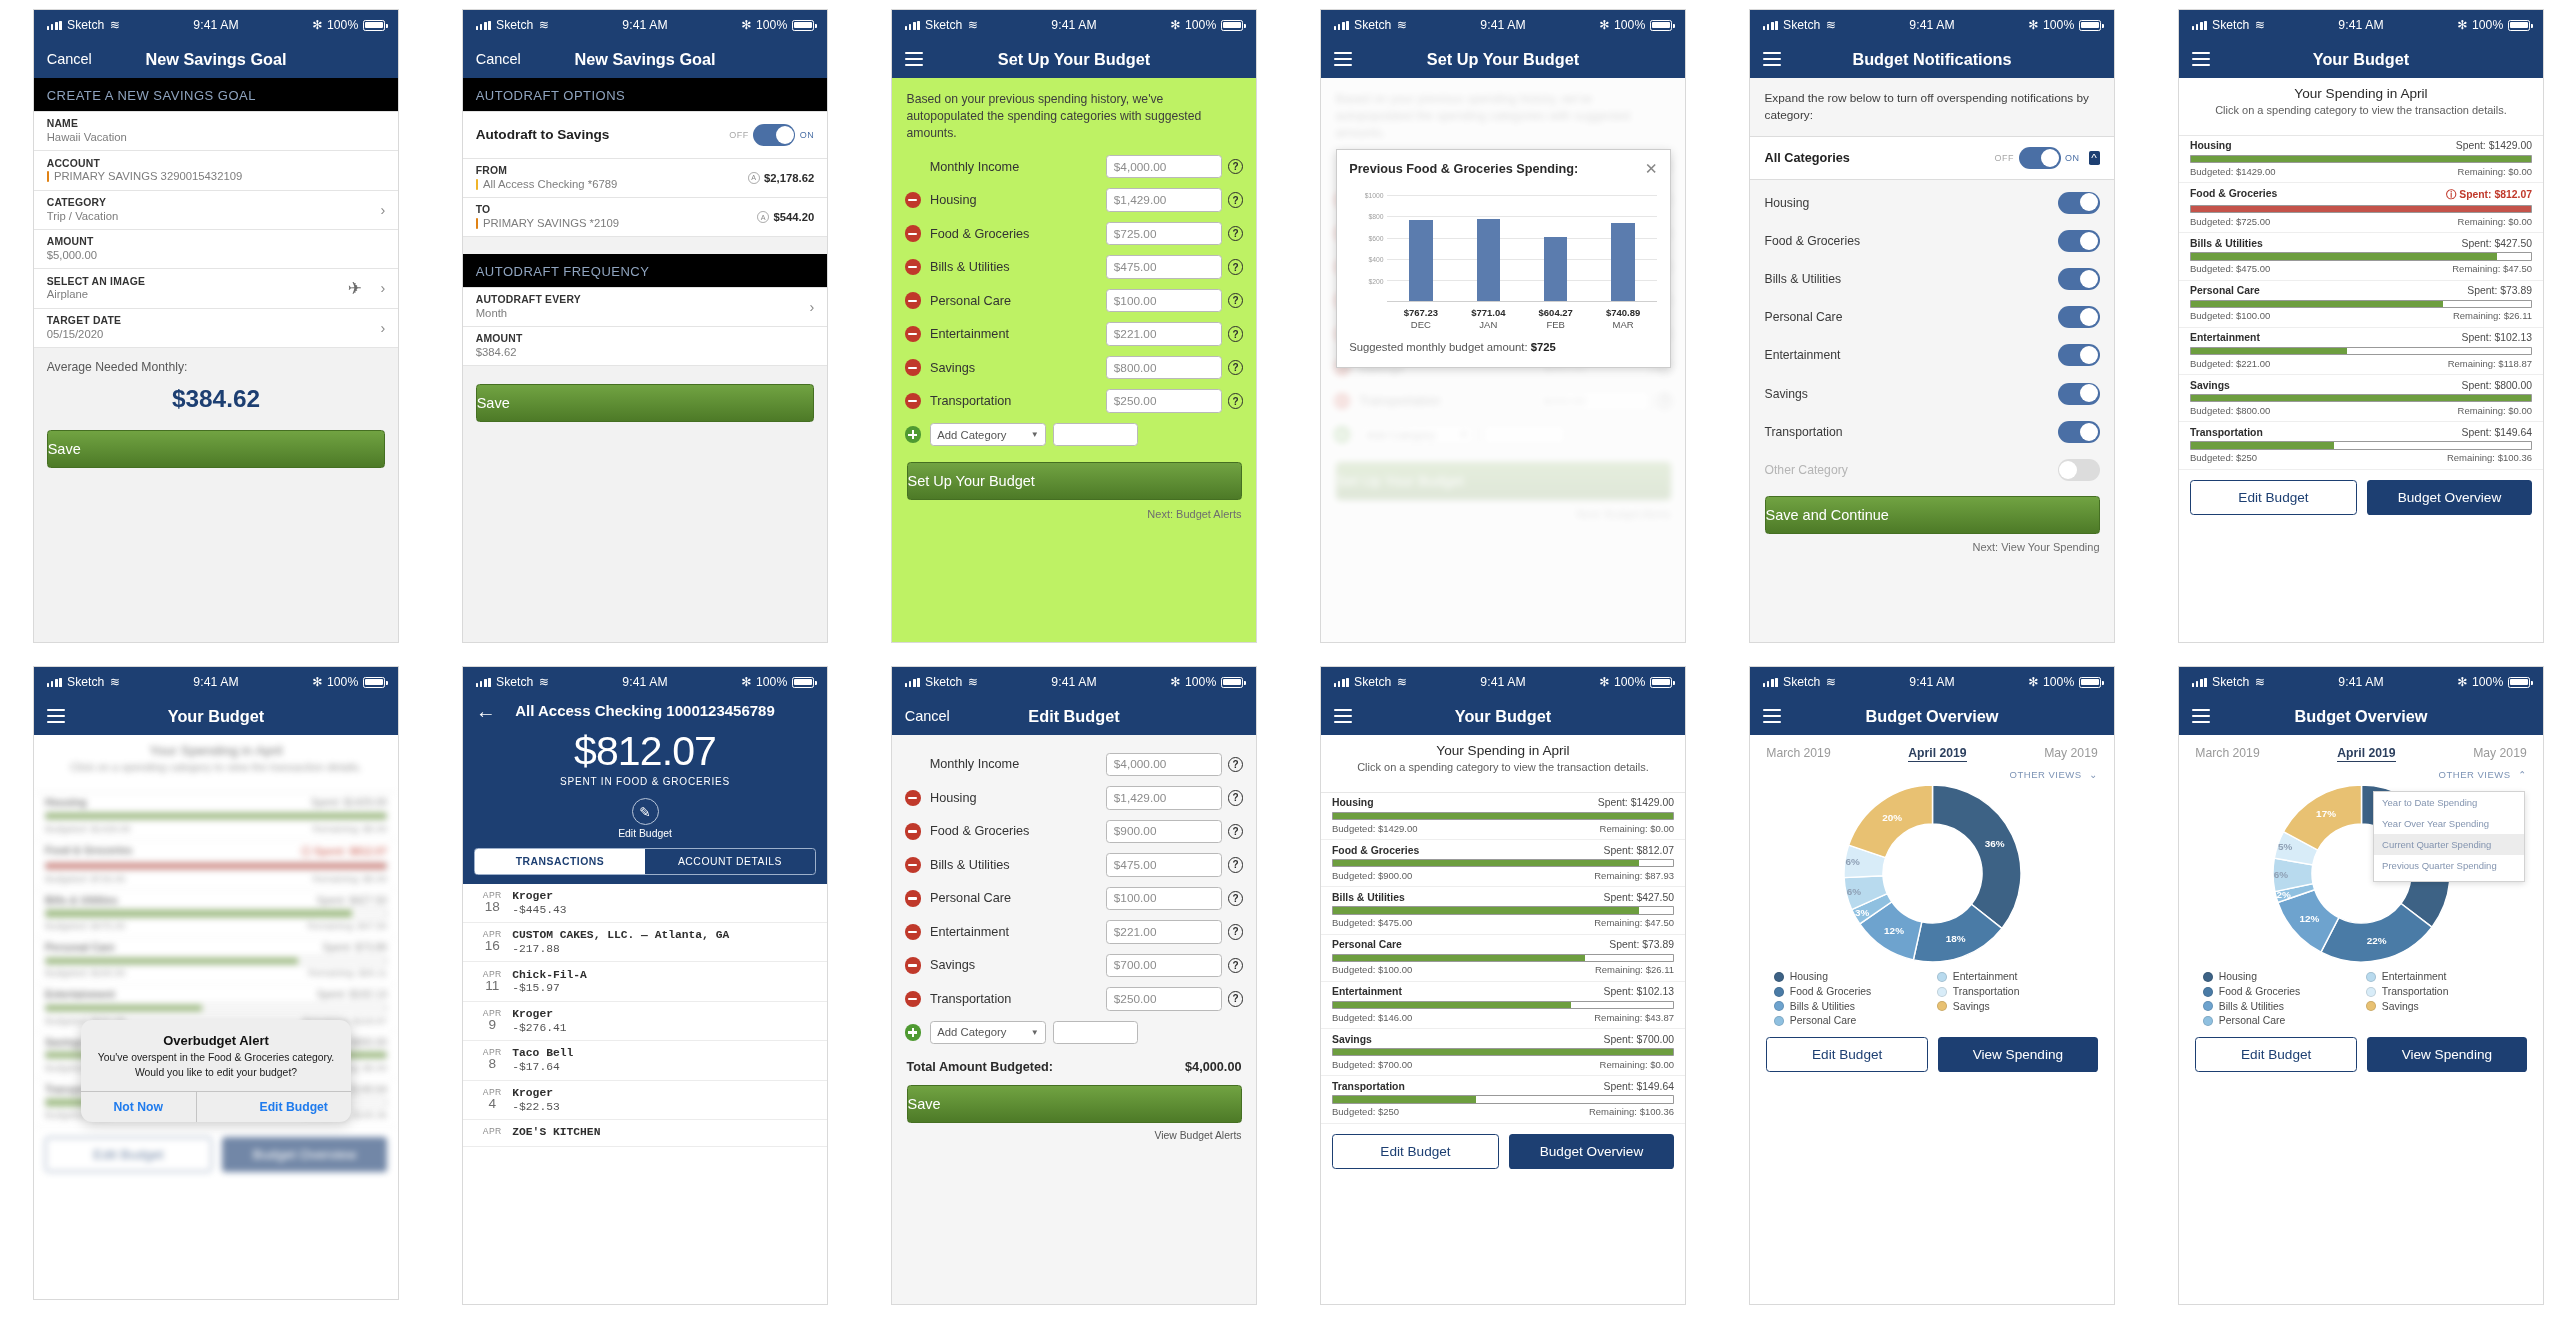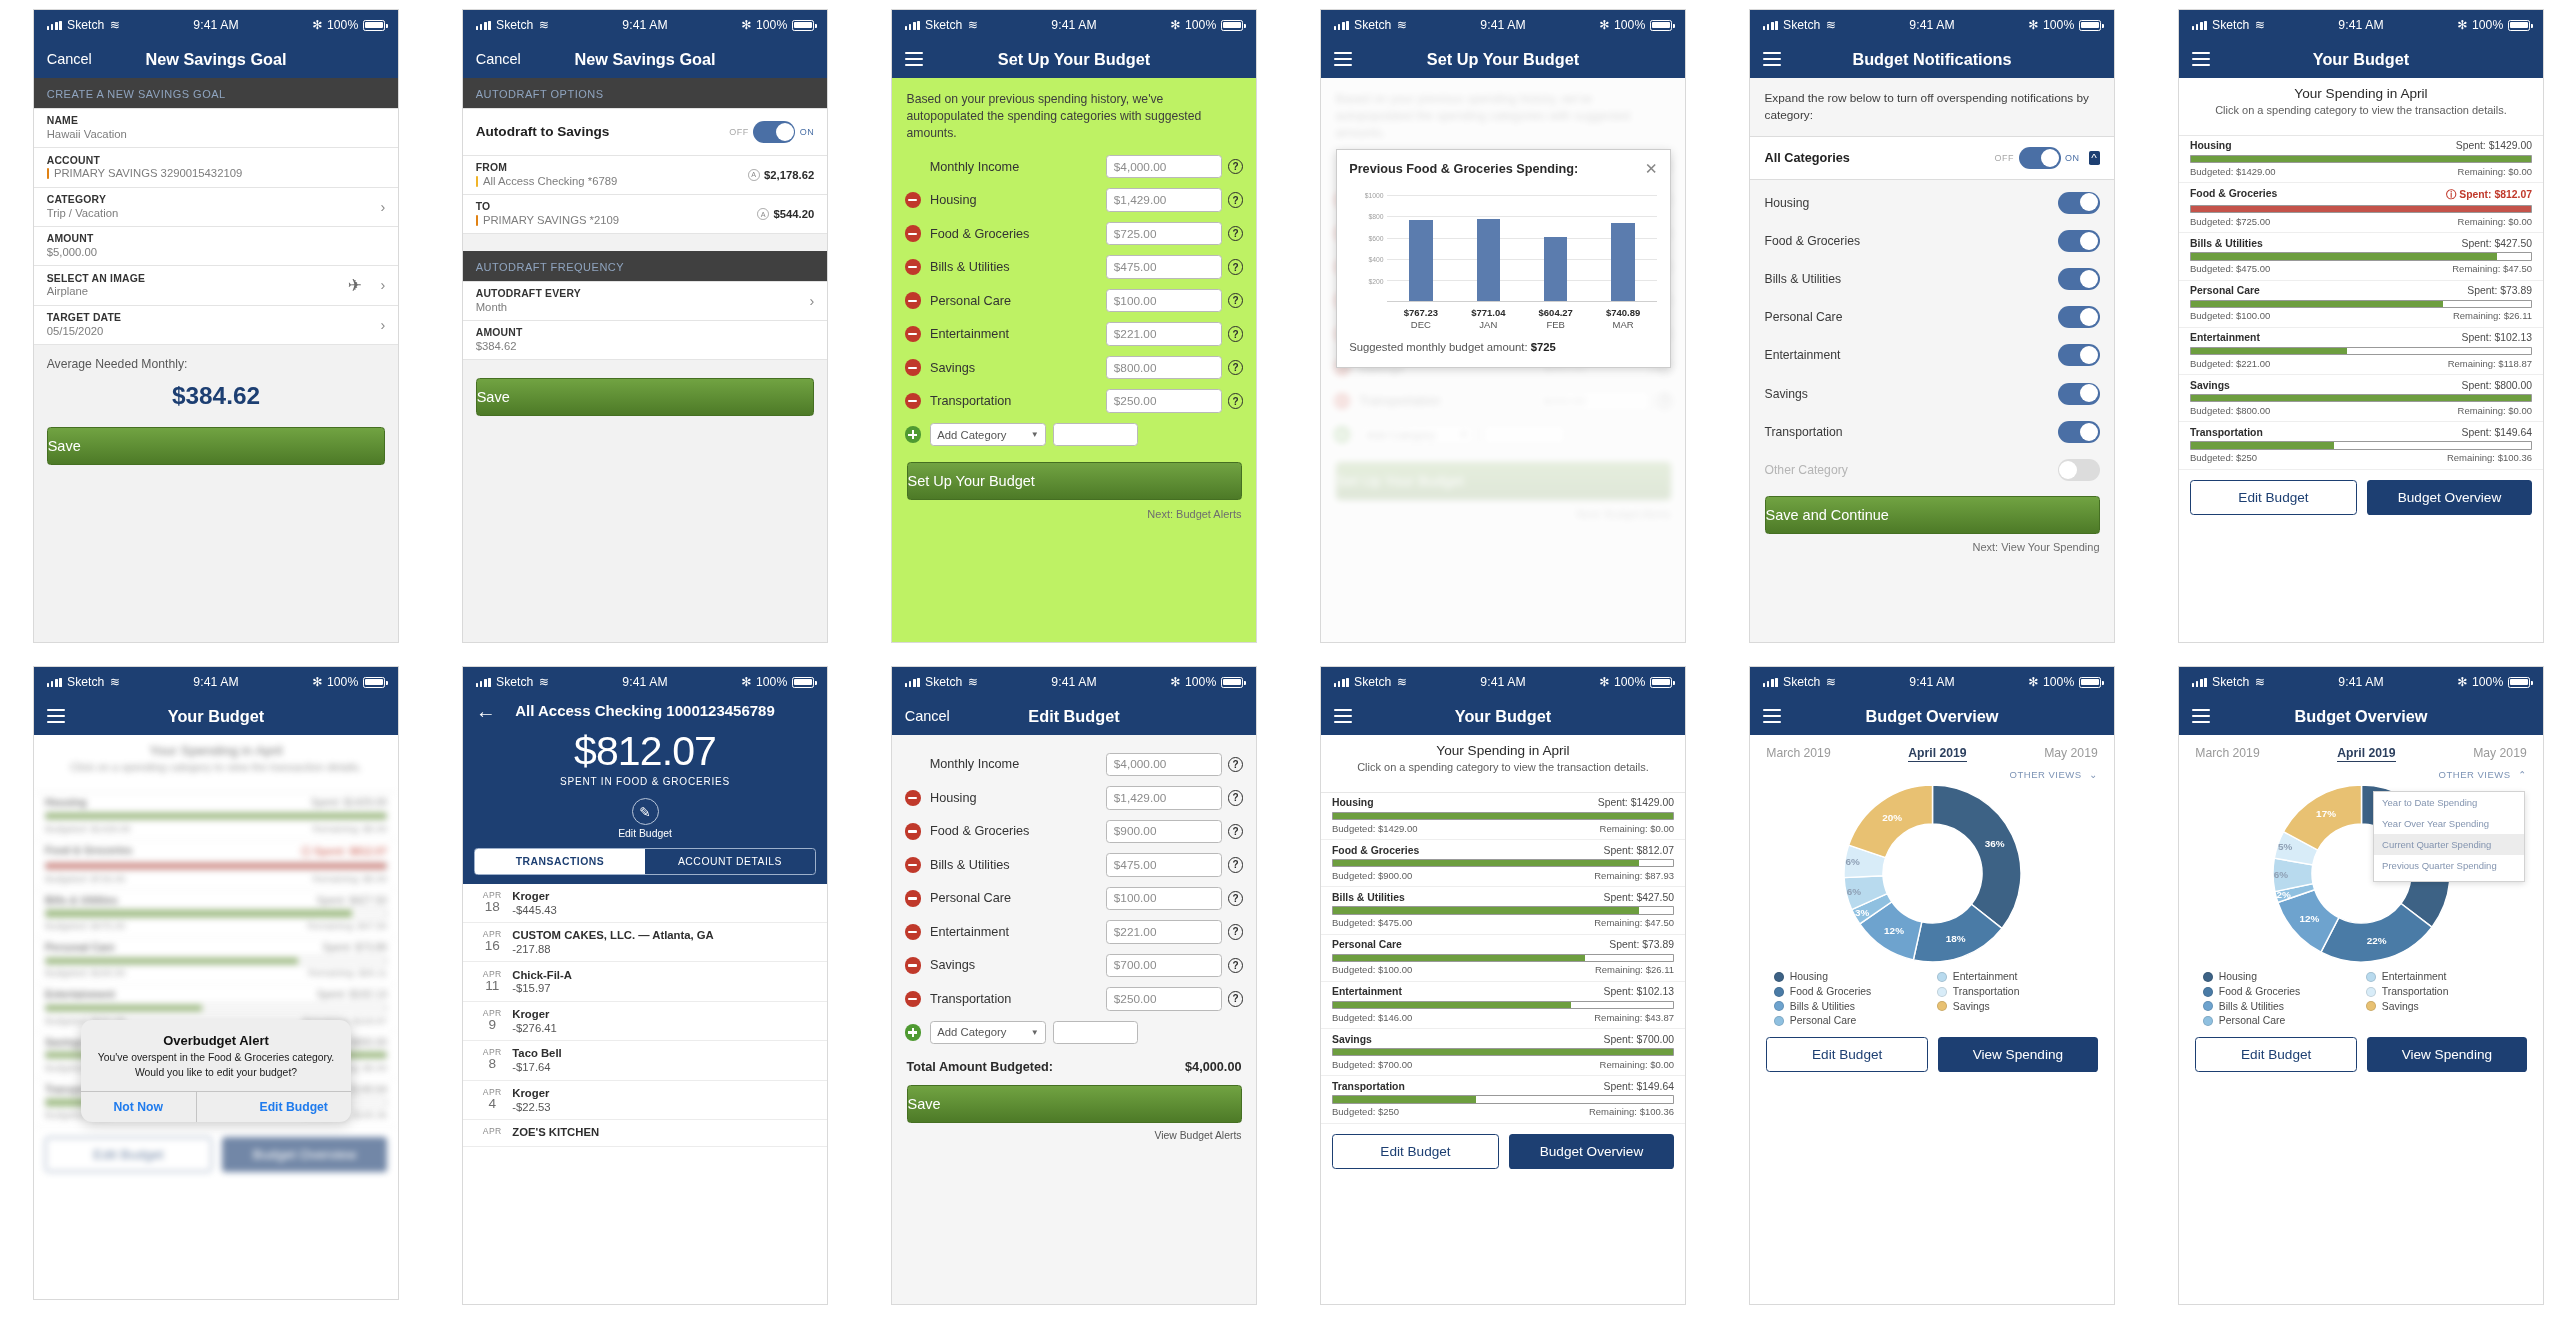--- a/index.html
+++ b/index.html
@@ -49,21 +49,21 @@
   }
   .nav-title { position:absolute; left:0; right:0; text-align:center; font-size:16.3px; font-weight:bold; pointer-events:none; }
   .nav-title.sm { font-size:15px; }
   .nav-left { font-size:14.5px; z-index:2; }
   .hamb { width:18px; height:13.6px; display:flex; flex-direction:column; justify-content:space-between; z-index:2; }
   .hamb span { display:block; height:2px; background:#fff; border-radius:0.9px; }
   .backarrow { font-size:20px; line-height:1; z-index:2; }
 
   
   .body { flex:1; overflow:hidden; position:relative; background:#fff; }
-  .sect-head { background:#404040; color:#8fa4bf; font-size:11px; letter-spacing:0.5px;
+  .sect-head { background:#000000; color:#8fa4bf; font-size:13px; letter-spacing:0.5px;
                padding:10px 12.7px 8.1px; border-bottom:0.9px solid #e2e2e2;}
   .row { border-bottom:0.9px solid #e4e4e4; padding:6.3px 12.7px 7.2px; position:relative; }
   .row-lbl { font-size:10.4px; font-weight:bold; color:#333; letter-spacing:0.2px; }
   .row-val { font-size:11.3px; color:#7d7d7d; margin-top:1.8px; }
   .chev { position:absolute; right:12.7px; top:50%; transform:translateY(-50%); color:#8a8a8a; font-size:14.5px;}
   .acct-bar { display:inline-block; width:2.7px; height:11px; vertical-align:-1.8px; margin-right:4.5px; border-radius:0.9px;}
 
   
   .btn-green {
     background:linear-gradient(#71a342,#4d7a27); color:#fff; text-align:left;
@@ -161,21 +161,21 @@
   .pencil { width:27px; height:27px; border:1.4px solid #b6c4d8; border-radius:50%; margin:11px auto 2.7px;
             display:flex; align-items:center; justify-content:center; font-size:13.6px;}
   .edit-lbl { font-size:10.4px; padding-bottom:9px;}
   .tabs { display:flex; margin:0 11px 0; border:0.9px solid #9db0cb; border-radius:3.6px; overflow:hidden;}
   .tab { flex:1; text-align:center; font-size:10.4px; letter-spacing:0.5px; padding:7.2px 0; color:#fff;}
   .tab.active { background:#fff; color:#1d3f72; font-weight:bold;}
   .tx { display:flex; padding:6.3px 12.7px; border-bottom:0.9px solid #ececec; align-items:flex-start;}
   .tx-date { width:33px; flex:0 0 33px; text-align:center;}
   .tx-mon { font-size:8.6px; color:#8d8d8d; letter-spacing:0.4px;}
   .tx-day { font-size:13.6px; color:#6f6f6f; line-height:1.1;}
-  .tx-body { padding-left:3.6px; }
+  .tx-body { padding-left:3.6px;font-family:Liberation Mono, monospace; }
   .tx-name { font-size:11.3px; font-weight:bold; color:#2e2e2e;}
   .tx-amt { font-size:11.3px; color:#555; margin-top:1.8px;}
 
   
   .total-row { display:flex; justify-content:space-between; padding:11px 14.5px 5.4px; font-size:12.7px; font-weight:bold; color:#2b2b2b;}
   .viewlink { text-align:right; font-size:10.4px; color:#555; padding:7.2px 14.5px 0;}
 
   
   .months { display:flex; justify-content:space-between; padding:11px 16.3px 3.6px; font-size:12.2px; color:#9a9a9a;}
   .months .cur { color:#2b3f5e; font-weight:bold; border-bottom:1.8px solid #2b3f5e; padding-bottom:0.9px;}

